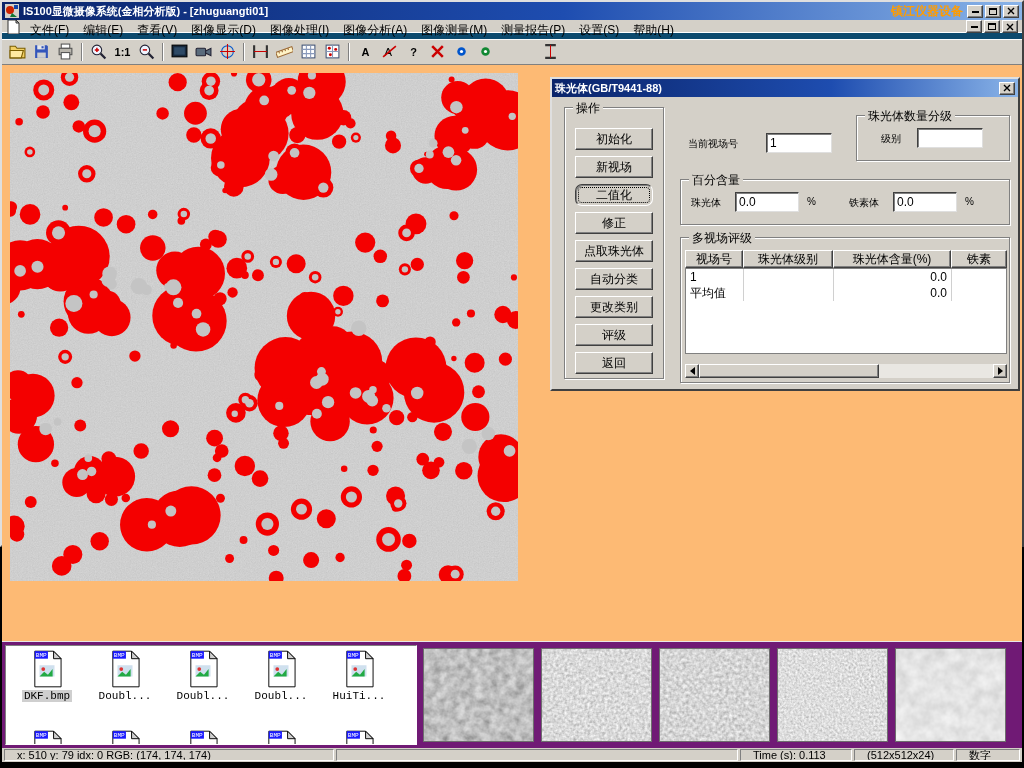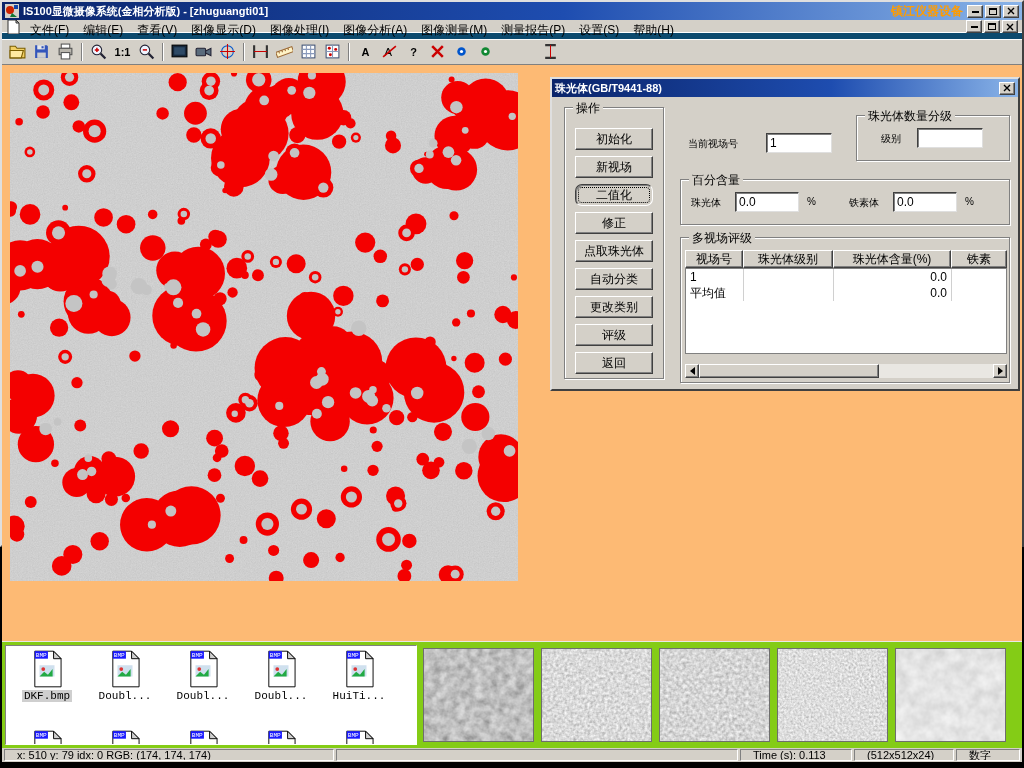--- a/index.html
+++ b/index.html
@@ -111,21 +111,21 @@
   }
   .tri-l { width:0; height:0; border:4px solid transparent; border-right:5px solid #000; margin-left:-4px; }
   .tri-r { width:0; height:0; border:4px solid transparent; border-left:5px solid #000; margin-right:-4px; }
   .sthumb {
     width:180px; height:14px; background:#d4d0c8;
     border:1px solid; border-color:#fff #404040 #404040 #fff;
     box-shadow:inset -1px -1px 0 #808080;
   }
   .sbtn.right { margin-left:auto; }
   
-  .filestrip { position:relative; height:107px; background:#84cc16; border-top:1px solid #e8e8e8; }
+  .filestrip { position:relative; height:107px; background:#701a75; border-top:1px solid #e8e8e8; }
   .filepanel {
     position:absolute; left:3px; top:3px; width:412px; height:100px; background:#fff;
     border:1px solid; border-color:#808080 #fff #fff #808080; overflow:hidden;
   }
   .file-item { position:absolute; width:74px; text-align:center; }
   .file-item svg { display:block; margin:0 auto; }
   .file-label { font-family:"Liberation Mono",monospace; font-size:11px; display:inline-block; padding:0 2px; margin-top:1px; white-space:nowrap; }
   .file-item.selected .file-label { background:#cfcfcf; }
   .thumb { position:absolute; top:6px; width:111px; height:94px; border:1px solid #6e6e6e; background:#777; }
   .thumb svg { display:block; }

